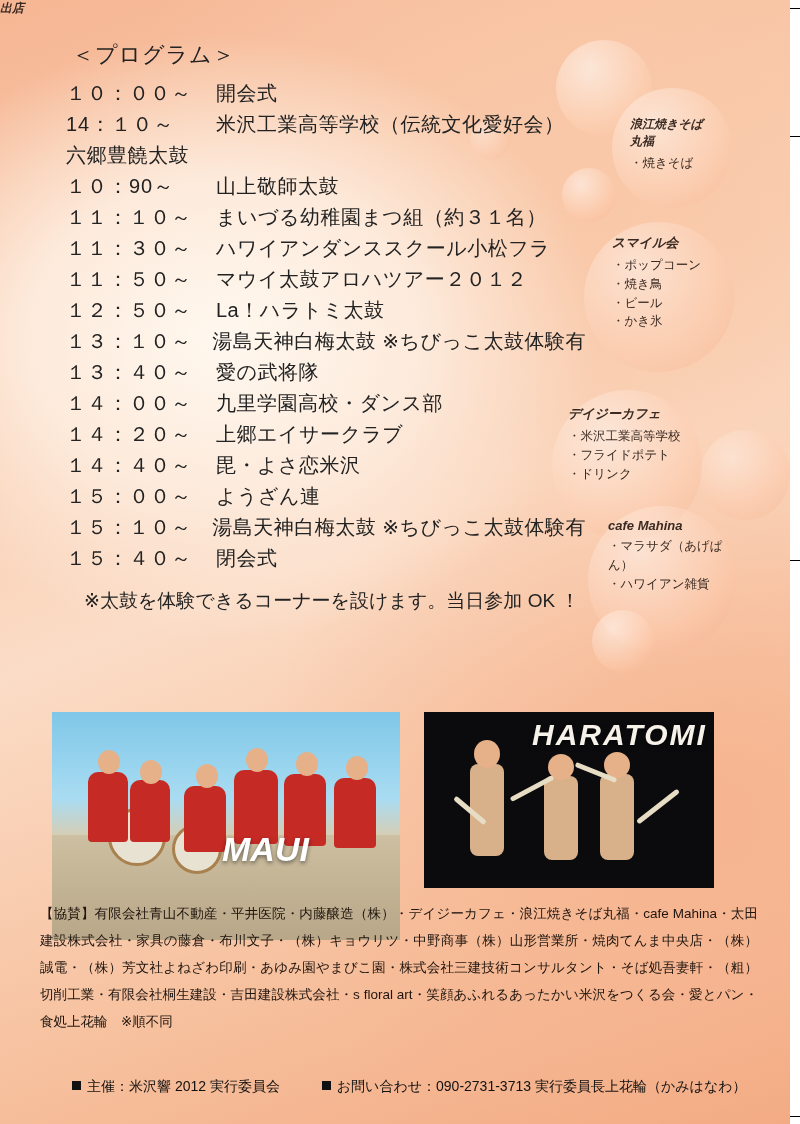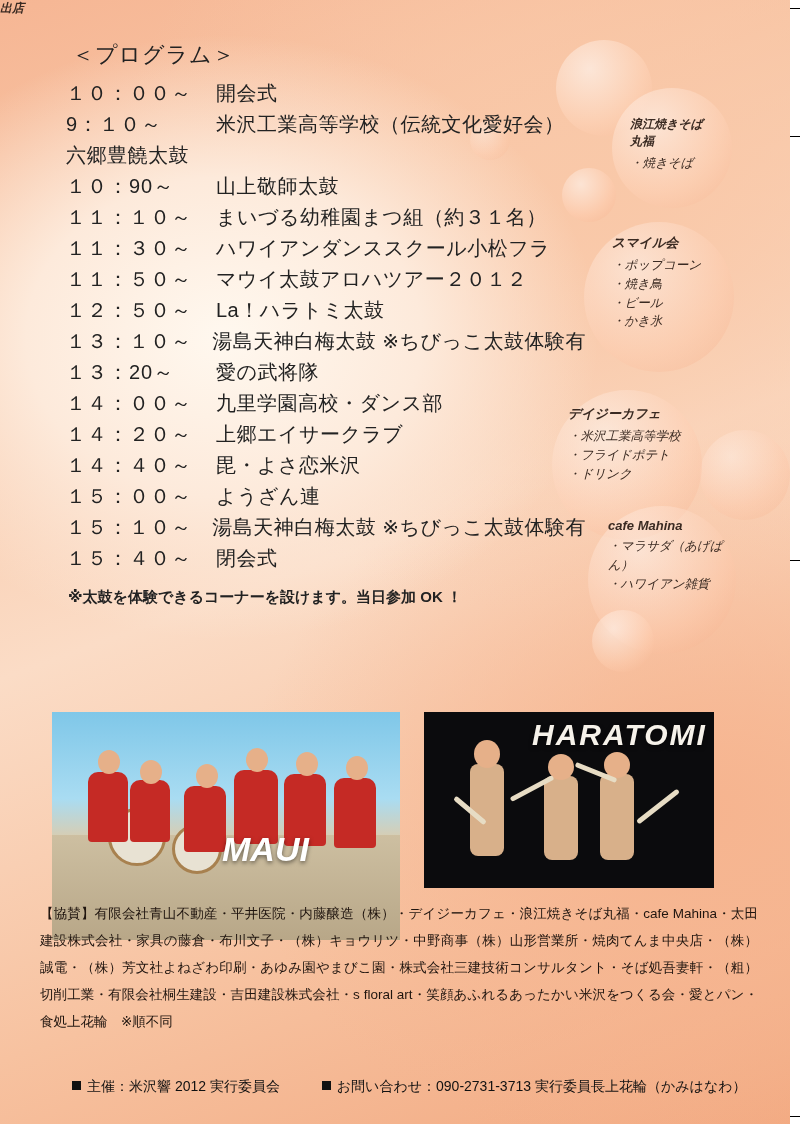--- a/index.html
+++ b/index.html
@@ -35,27 +35,27 @@
   .rightstrip{position:absolute;right:0;top:0;width:10px;height:1124px;background:#fff;}
   .ticks{position:absolute;right:0;top:0;width:10px;height:1124px;}
   .tick{position:absolute;right:0;width:10px;height:1px;background:#000;}
 
   
   #program{position:absolute;left:66px;top:40px;width:520px;color:#222;}
   .prog-title{font-size:22px;letter-spacing:1px;margin:0 0 8px 6px;}
   .prow{display:flex;align-items:flex-start;font-size:20px;line-height:1.55;white-space:nowrap;}
   .ptime{width:150px;letter-spacing:1px;}
   .pitem{letter-spacing:.5px;}
-  .prog-note{margin-top:14px;margin-left:2px;font-size:15px;color:#222;font-weight:bold;}
+  .prog-note{margin-top:14px;margin-left:18px;font-size:19px;color:#222;}
 
   
   .stall{position:absolute;color:#3a2a22;}
   .stall h4{margin:0 0 4px 0;font-size:13px;font-weight:bold;font-style:italic;}
   .stall ul{margin:0;padding:0;list-style:none;}
-  .stall li{font-size:12.5px;line-height:1.5;font-style:italic;}
+  .stall li{font-size:12.5px;line-height:1.5;}
   #stall-label{left:580px;top:76px;font-size:12px;font-weight:bold;font-style:italic;color:#3a2a22;}
   #stall0{left:630px;top:116px;width:110px;}
   #stall0 h4{font-size:12px;}
   #stall1{left:612px;top:234px;width:110px;}
   #stall2{left:568px;top:405px;width:120px;}
   #stall3{left:608px;top:518px;width:130px;}
   #stall3 h4{font-size:13px;font-style:italic;}
 
   
   .photo{position:absolute;overflow:hidden;}
@@ -99,21 +99,21 @@
   <div class="bubble b7"></div>
 
   <div id="program">
     <div class="prog-title">＜プログラム＞</div>
     <div id="program-rows">
         <div class="prow">
           <span class="ptime">１０：００～</span>
           <span class="pitem">開会式</span>
         </div>
         <div class="prow">
-          <span class="ptime">9：１０～</span>
+          <span class="ptime">14：１０～</span>
           <span class="pitem">米沢工業高等学校（伝統文化愛好会）</span>
         </div>
         <div class="prow">
           <span class="pitem">六郷豊饒太鼓</span>
         </div>
         <div class="prow">
           <span class="ptime">１０：90～</span>
           <span class="pitem">山上敬師太鼓</span>
         </div>
         <div class="prow">
@@ -131,21 +131,21 @@
         <div class="prow">
           <span class="ptime">１２：５０～</span>
           <span class="pitem">La！ハラトミ太鼓</span>
         </div>
         <div class="prow">
           <span class="ptime">１３：１０～</span>
           <span class="pitem">湯島天神白梅太鼓</span>
           <span class="pitem small" style="margin-left: 6px;">※ちびっこ太鼓体験有</span>
         </div>
         <div class="prow">
-          <span class="ptime">１３：20～</span>
+          <span class="ptime">１３：４０～</span>
           <span class="pitem">愛の武将隊</span>
         </div>
         <div class="prow">
           <span class="ptime">１４：００～</span>
           <span class="pitem">九里学園高校・ダンス部</span>
         </div>
         <div class="prow">
           <span class="ptime">１４：２０～</span>
           <span class="pitem">上郷エイサークラブ</span>
         </div>

